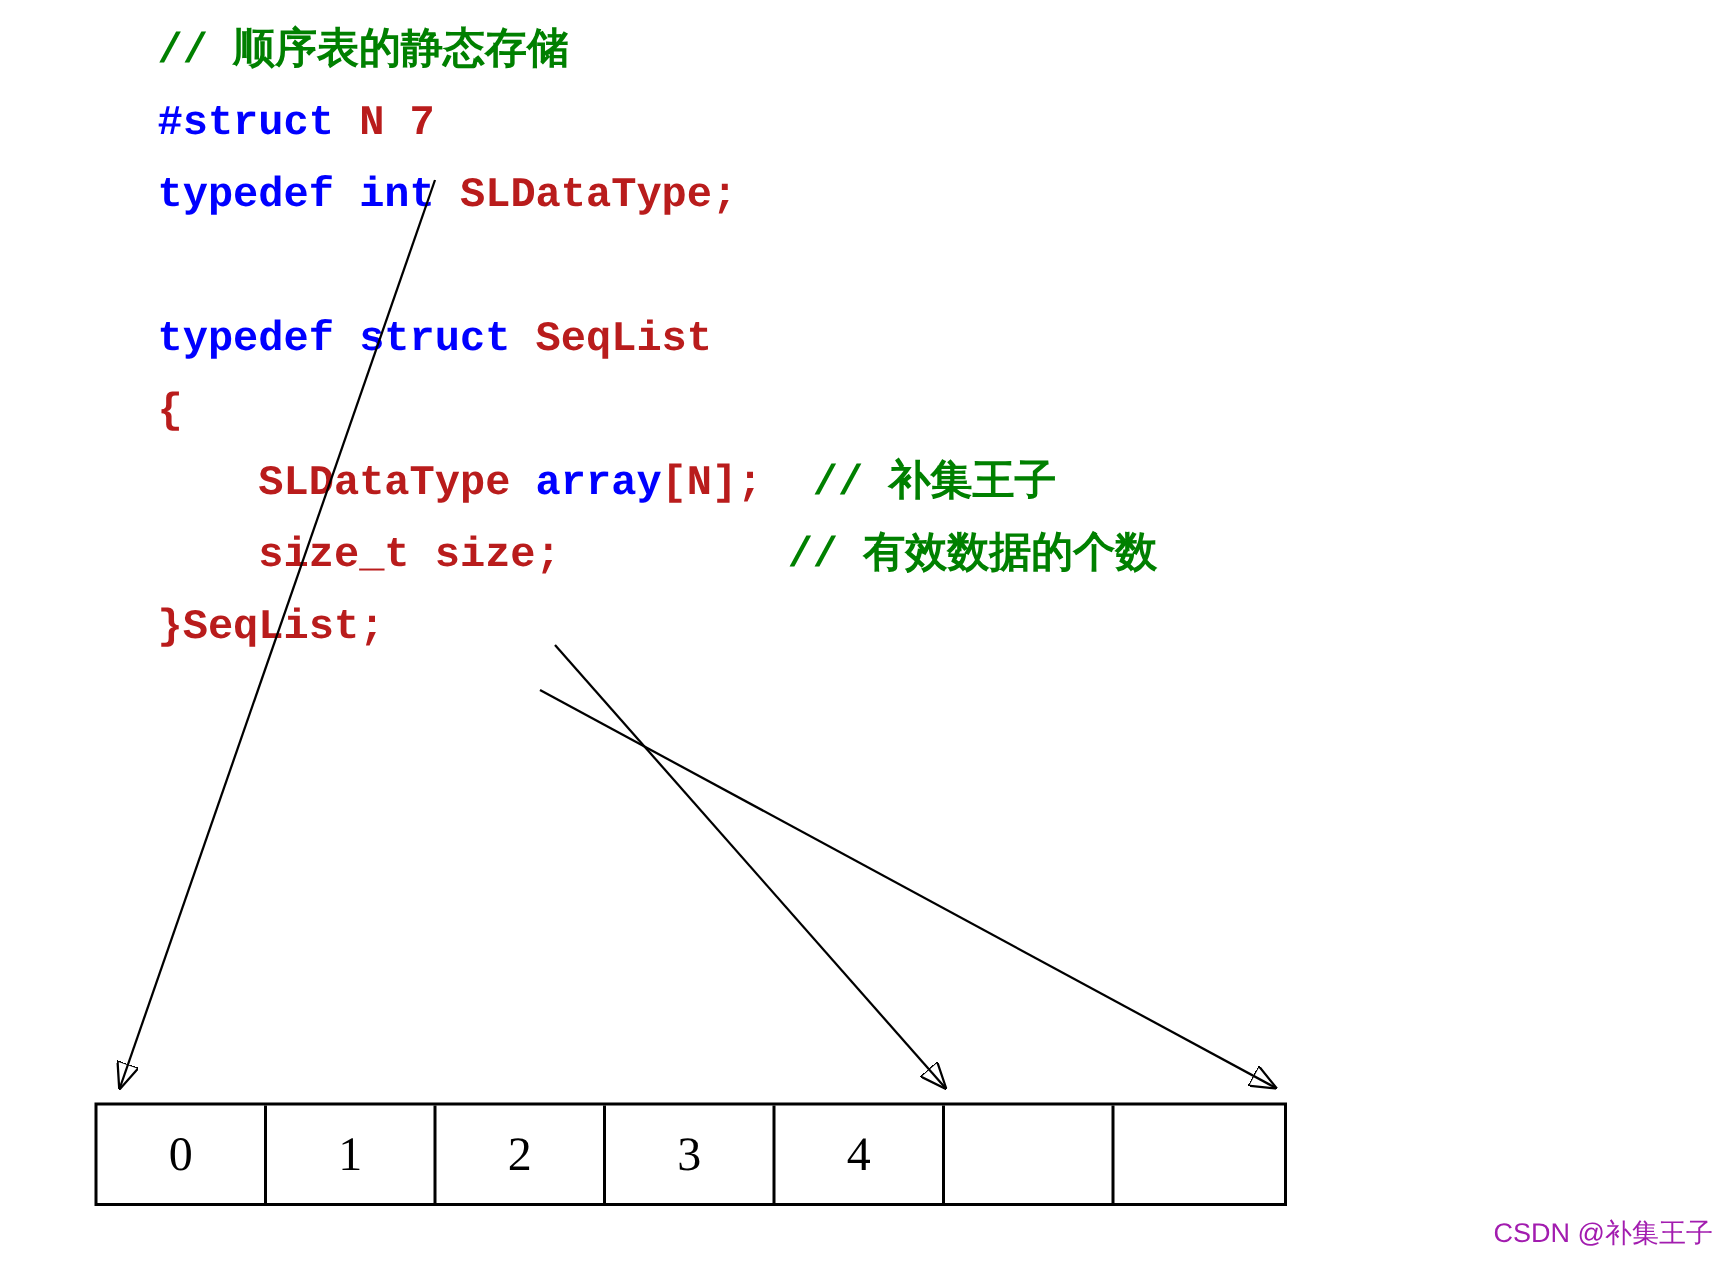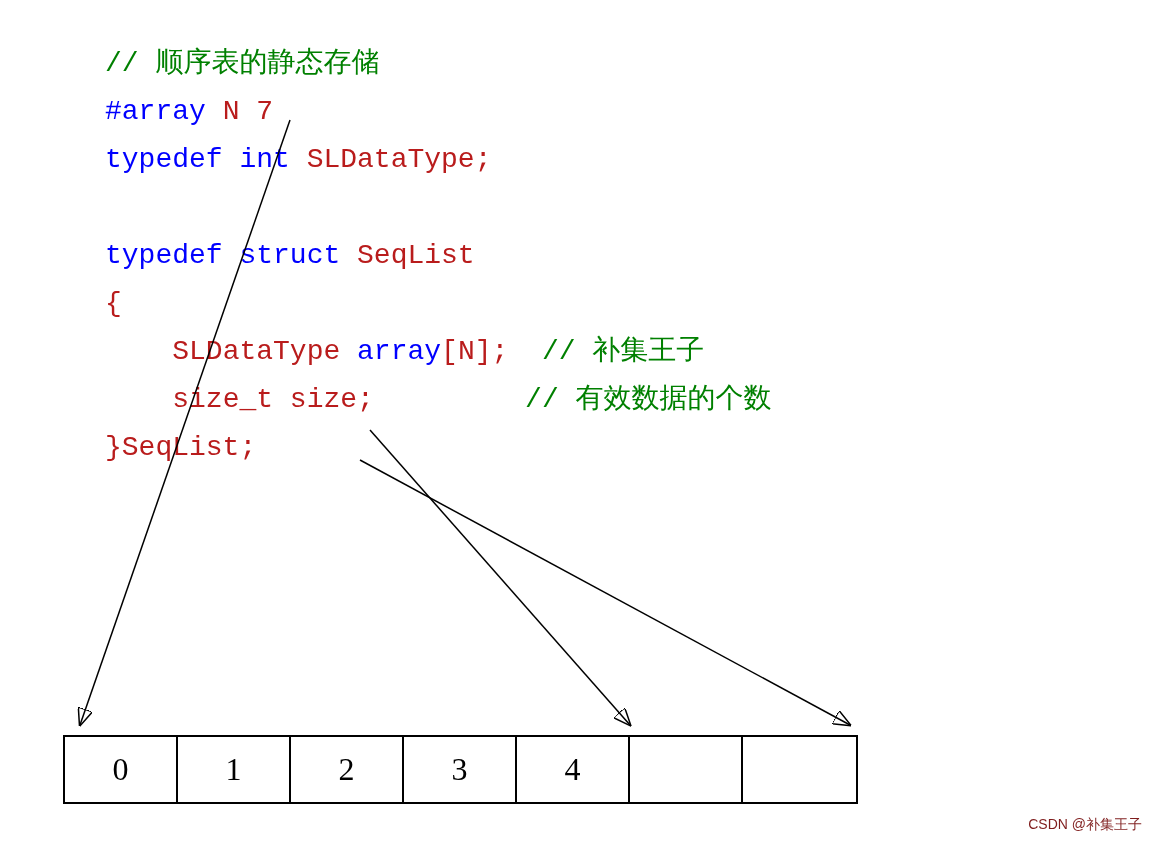--- a/index.html
+++ b/index.html
@@ -10,22 +10,23 @@
     body {
       font-family: "Courier New", "SimSun", monospace;
       background: #ffffff;
       width: 1157px;
       height: 842px;
       position: relative;
       font-size: 28px;
     }
     .code-area {
       position: absolute;
-      top: 40px;
+      top: 11px;
       left: 105px;
+      font-weight: bold;
     }
     .code-line {
       line-height: 48px;
       white-space: pre;
     }
     .comment {
       color: #008000;
     }
     .keyword {
       color: #0000ff;
@@ -65,31 +66,31 @@
       left: 0;
       width: 1157px;
       height: 842px;
       pointer-events: none;
     }
     
     .watermark {
       position: absolute;
       bottom: 8px;
       right: 15px;
-      font-size: 14px;
-      color: #7f1d1d;
+      font-size: 18px;
+      color: #a21caf;
       font-family: Arial, "Microsoft YaHei", sans-serif;
     }
   </style>
 </head>
 <body>
 
 <div class="code-area">
   <div class="code-line"><span class="comment">// 顺序表的静态存储</span></div>
-  <div class="code-line"><span class="keyword">#array</span><span class="identifier"> N 7</span></div>
+  <div class="code-line"><span class="keyword">#struct</span><span class="identifier"> N 7</span></div>
   <div class="code-line"><span class="keyword">typedef </span><span class="keyword">int</span><span class="identifier"> SLDataType;</span></div>
   <div class="code-line">&nbsp;</div>
   <div class="code-line"><span class="keyword">typedef </span><span class="keyword">struct</span><span class="identifier"> SeqList</span></div>
   <div class="code-line"><span class="identifier">{</span></div>
   <div class="code-line"><span>    </span><span class="identifier">SLDataType </span><span class="array-name">array</span><span class="identifier">[N];</span><span class="comment">  // 补集王子</span></div>
   <div class="code-line"><span>    </span><span class="identifier">size_t size;</span><span class="comment">         // 有效数据的个数</span></div>
   <div class="code-line"><span class="identifier">}SeqList;</span></div>
 </div>
 
 <div class="array-diagram">

